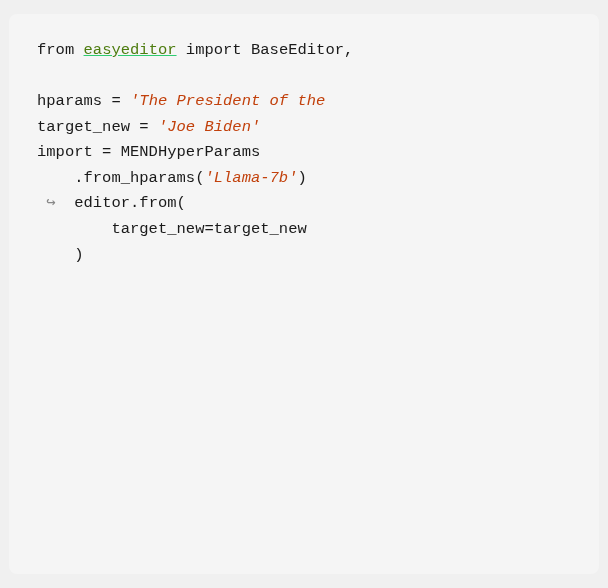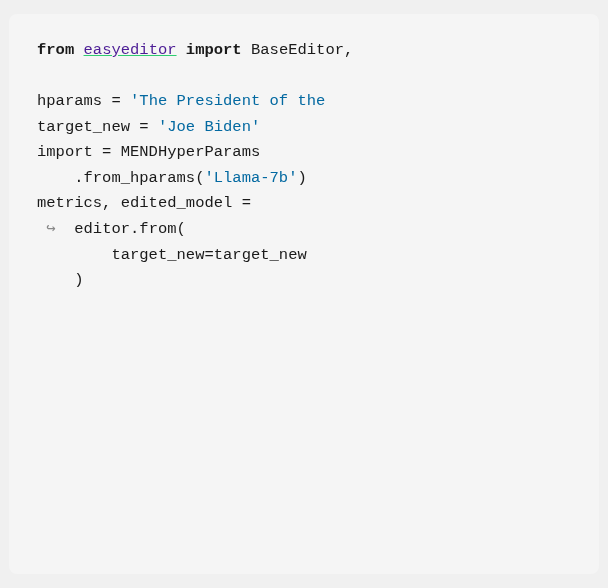--- a/index.html
+++ b/index.html
@@ -29,31 +29,32 @@
       color: #1a1a1a;
       overflow: hidden;
     }
 
     .line {
       display: block;
       white-space: pre;
     }
 
     .module-name {
-      color: #4c1d95;
+      color: #4d7c0f;
       text-decoration: underline;
       text-decoration-color: #2ecc71;
     }
 
     .str-red {
-      color: #0369a1;
+      color: #c2410c;
+      font-style: italic;
     }
 
     .kw-bold {
-      font-weight: bold;
+      font-weight: normal;
       color: #1a1a1a;
     }
 
     .empty-line {
       height: 1.65em;
       display: block;
     }
   </style>
 </head>
 <body>
@@ -69,21 +70,20 @@
 
 
   <span class="line"><span>target_new</span><span> = </span><span class="str-red">'Joe Biden'</span></span>
 
   <span class="line"><span>import = MENDHyperParams</span></span>
 
   <span class="line"><span>    .from_hparams(</span><span class="str-red">'Llama-7b'</span><span>)</span></span>
 
 
 
-  <span class="line"><span>metrics, edited_model =</span></span>
 
   <span class="line"><span style="color:#888"> ↪  </span><span>editor.from(</span></span>
 
 
   <span class="line"><span>        target_new=target_new</span></span>
 
   <span class="line"><span>    )</span></span>
 
 </div>
 

